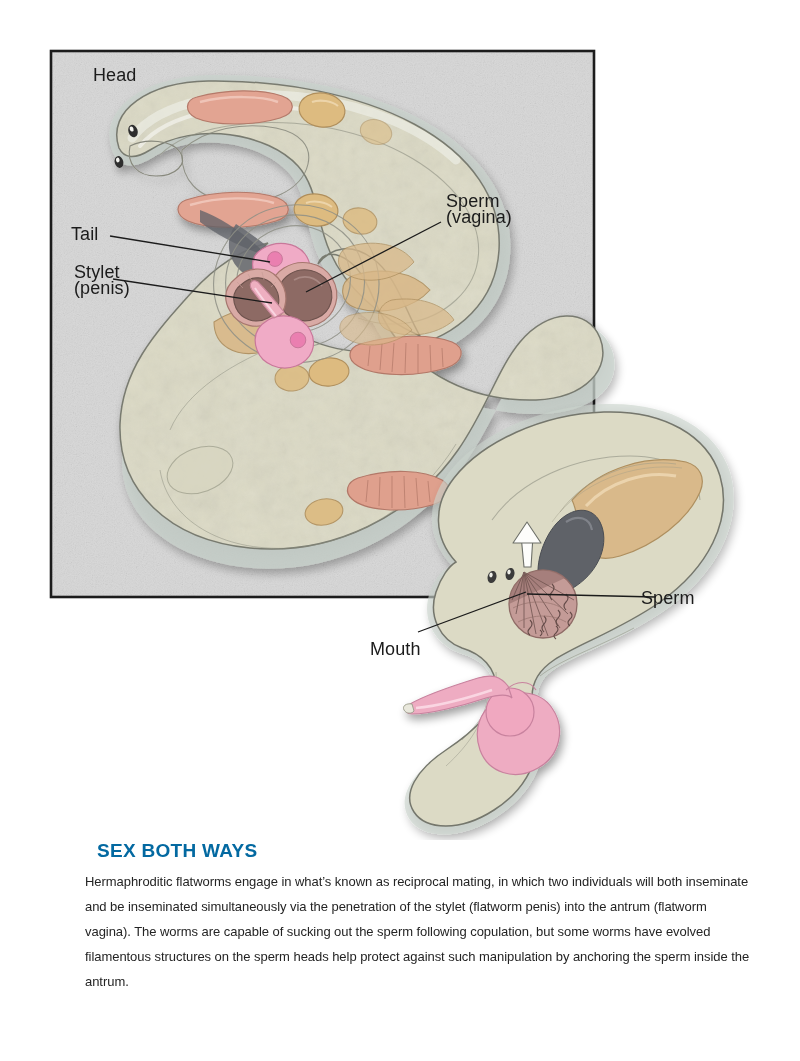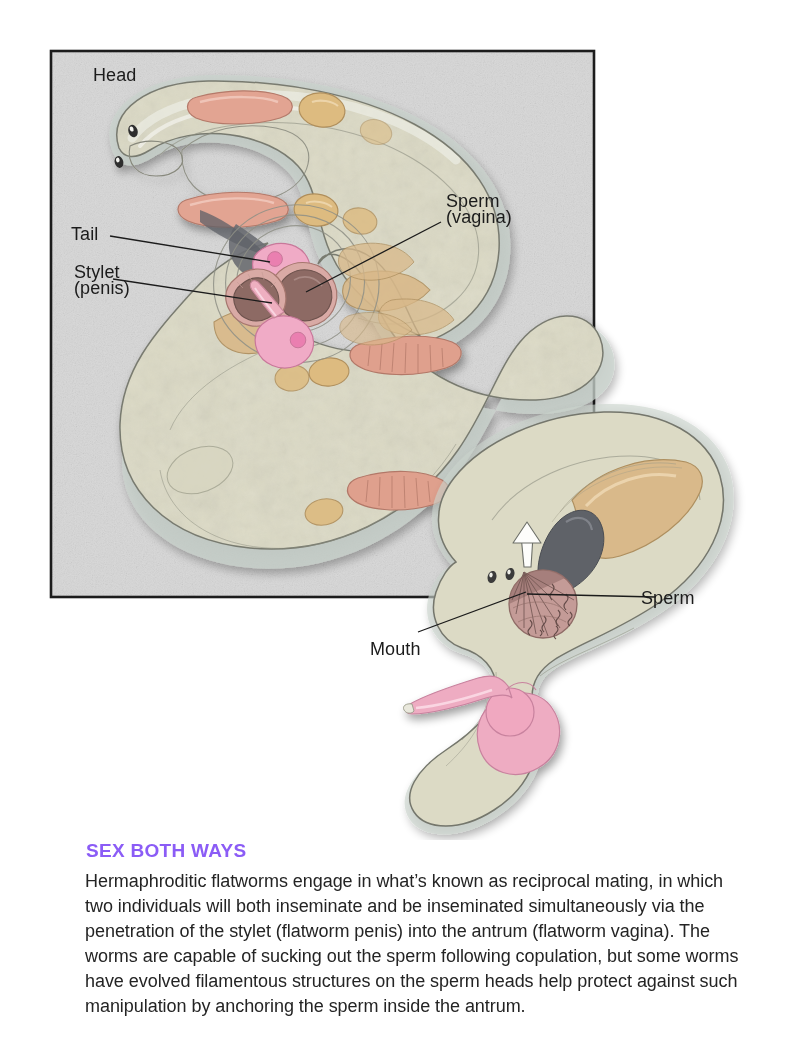--- a/index.html
+++ b/index.html
@@ -50,27 +50,27 @@
   #caption {
     position: absolute;
     left: 85px;
     top: 840px;
     width: 668px;
   }
   #caption-title {
     font-family: "Liberation Sans", sans-serif;
     font-size: 19px;
     font-weight: bold;
-    color: #8b5cf6;
+    color: #0369a1;
     letter-spacing: 0.3px;
-    margin: 0 0 7px 1px;
+    margin: 0 0 7px 12px;
   }
   #caption-body {
     font-family: "Liberation Sans", sans-serif;
-    font-size: 18px;
+    font-size: 13px;
     line-height: 25px;
     color: #242424;
     margin: 0;
     text-align: left;
     letter-spacing: -0.05px;
   }
 </style>
 </head>
 <body>
 

